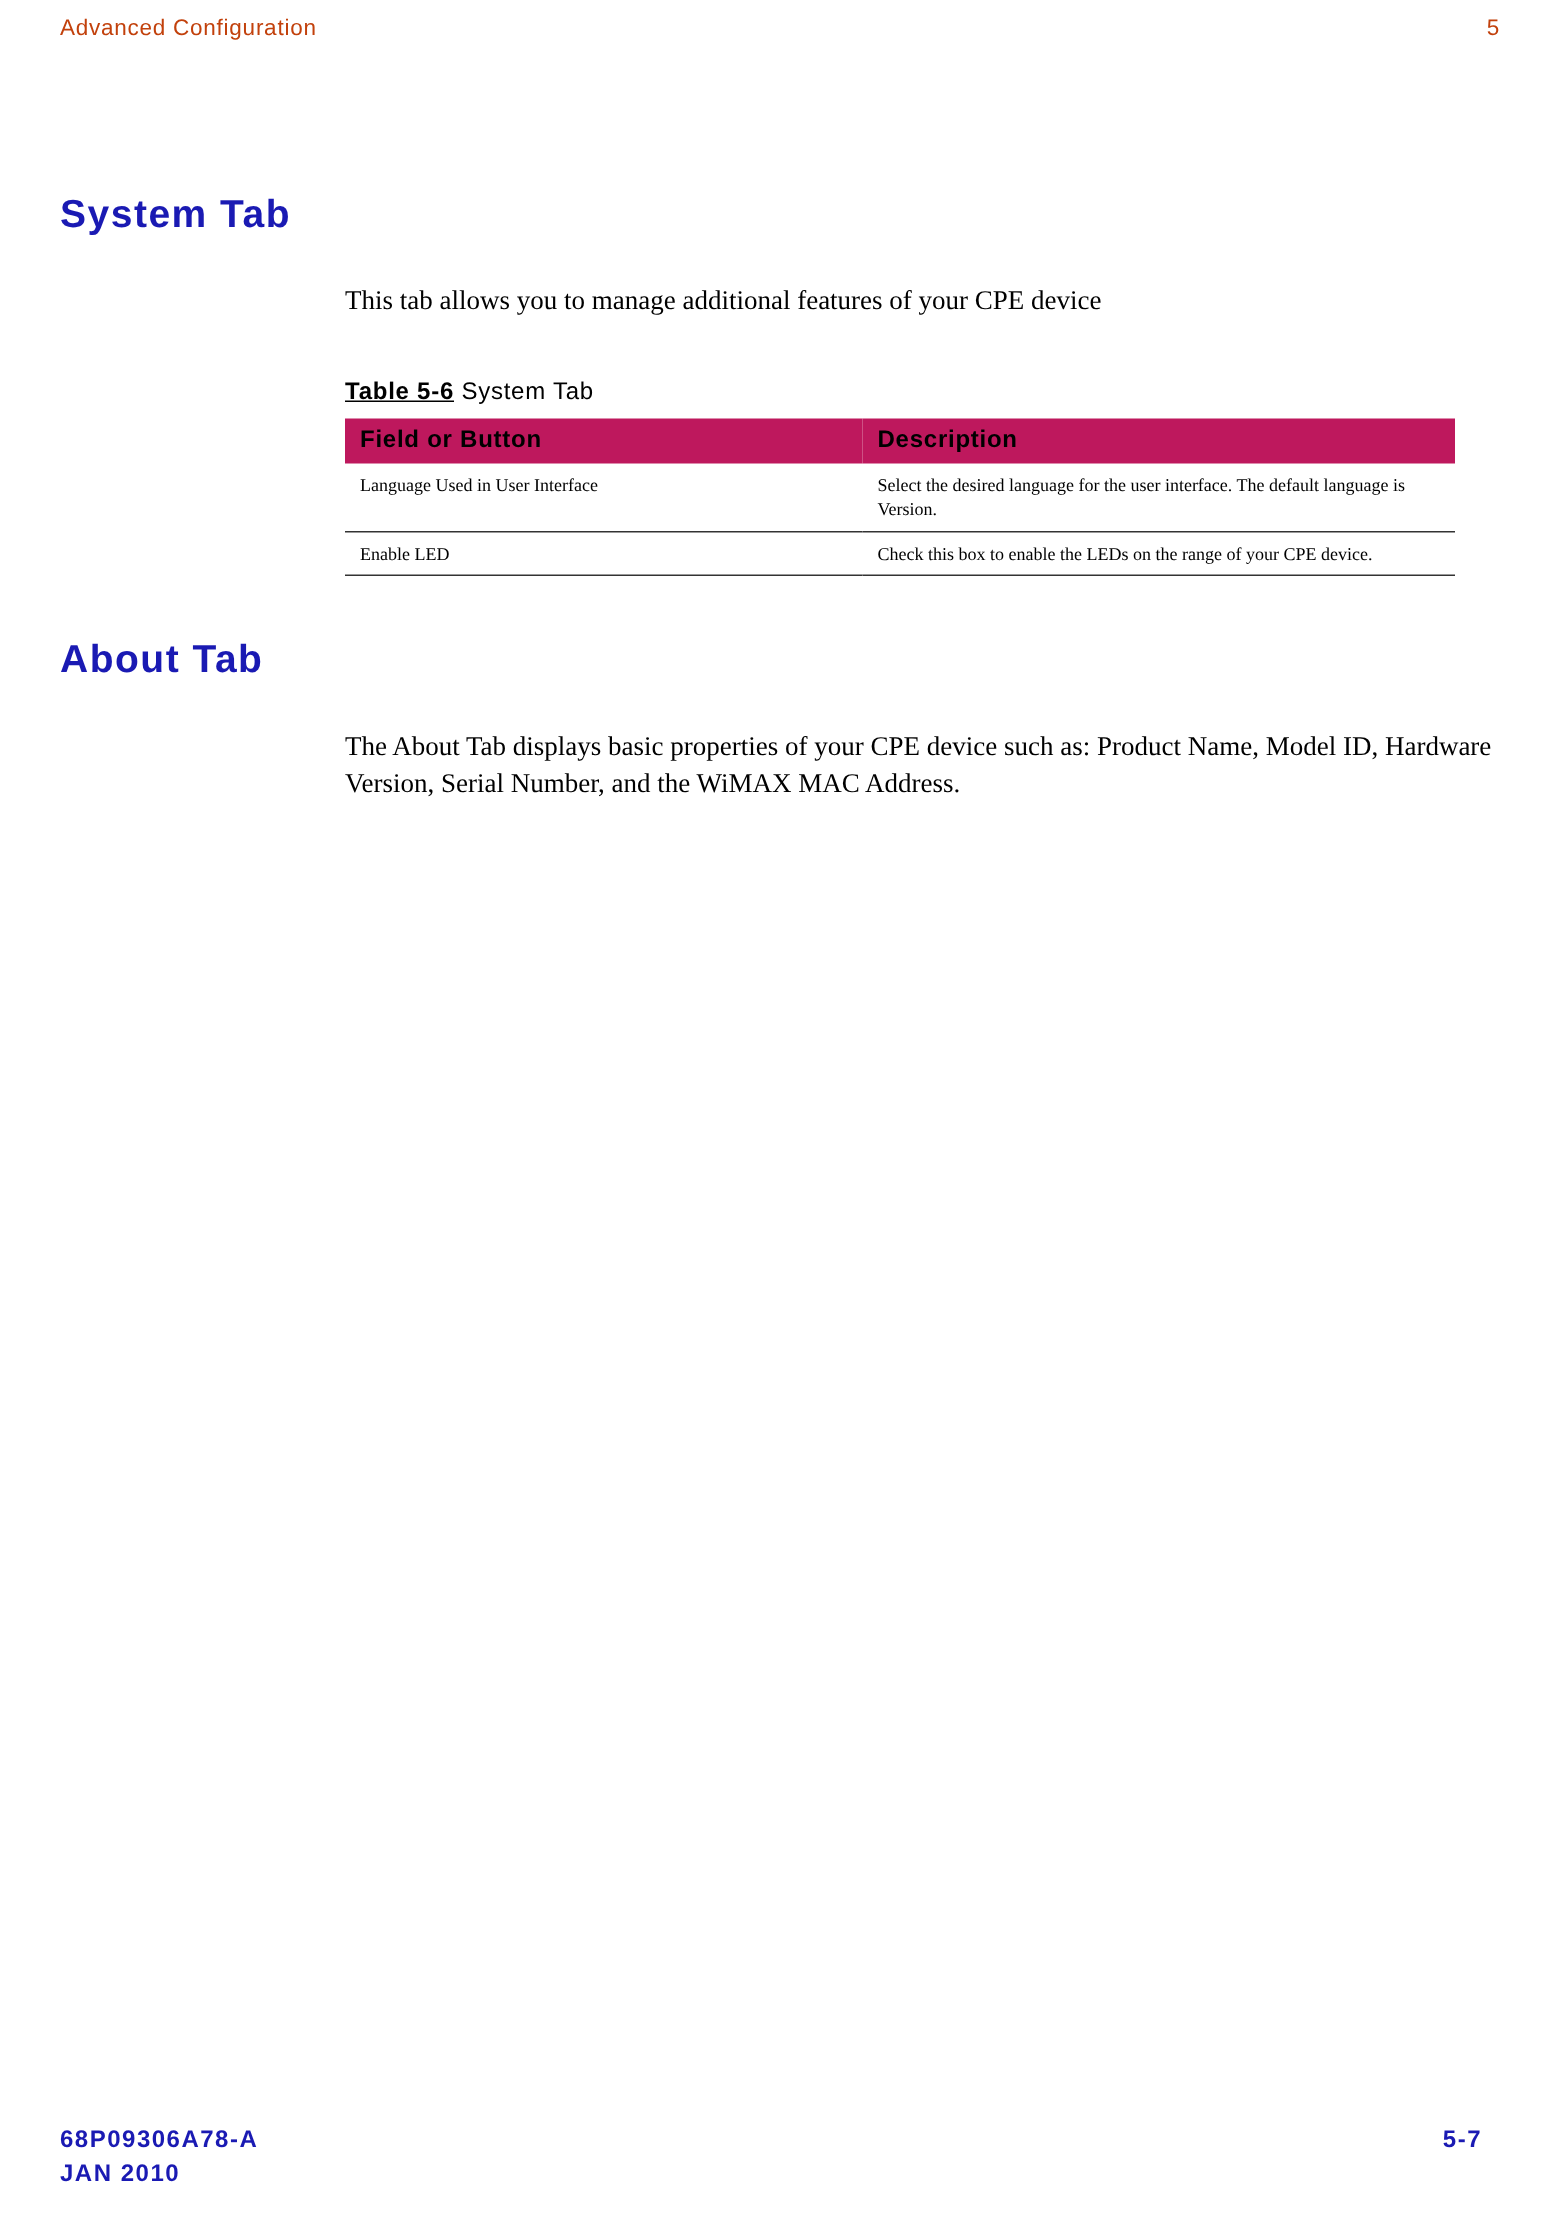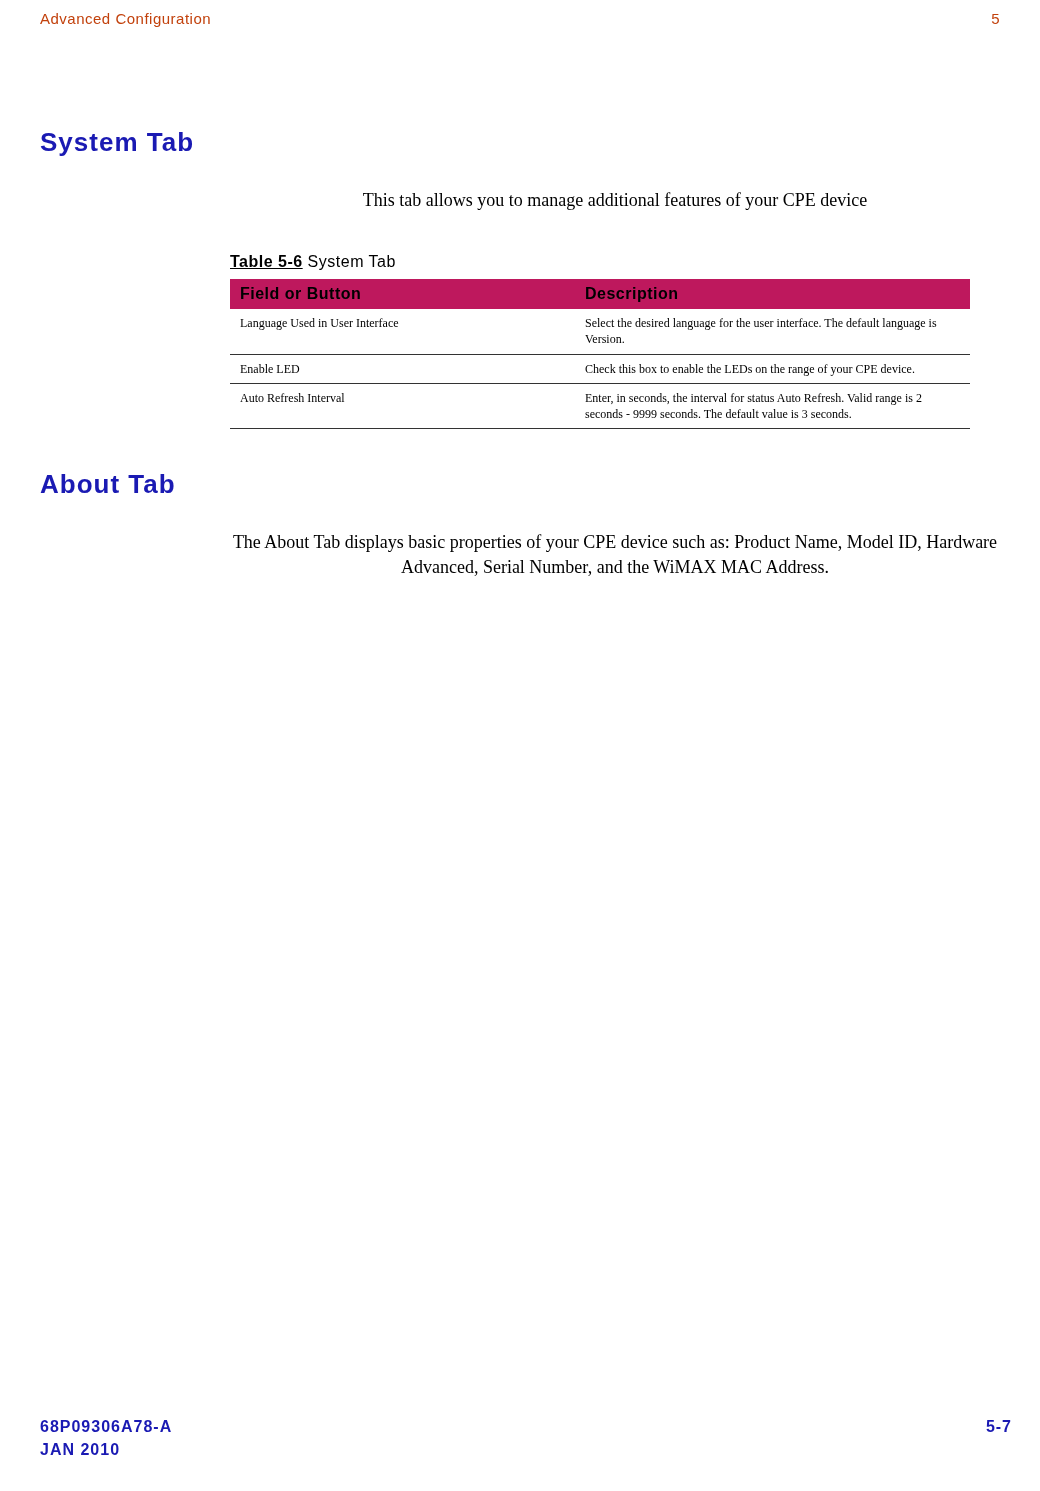--- a/index.html
+++ b/index.html
@@ -32,21 +32,20 @@
       color: #1a1ab3;
       letter-spacing: 1px;
       margin-bottom: 30px;
     }
     .body-text {
       font-family: Georgia, 'Times New Roman', serif;
       font-size: 18px;
       margin-left: 190px;
       margin-bottom: 40px;
       line-height: 1.4;
-      text-align: center;
     }
     .table-caption {
       font-family: Verdana, Arial, sans-serif;
       font-size: 16px;
       margin-left: 190px;
       margin-bottom: 8px;
       letter-spacing: 0.5px;
     }
     .table-caption .bold {
       font-weight: bold;
@@ -75,21 +74,21 @@
       border-bottom: 1px solid #333;
       line-height: 1.35;
     }
     td:first-child {
       width: 345px;
     }
     .footer-row {
       position: absolute;
       bottom: 30px;
       left: 40px;
-      right: 28px;
+      right: 52px;
       display: flex;
       justify-content: space-between;
       font-family: Verdana, Arial, sans-serif;
       font-size: 16px;
       font-weight: bold;
       color: #1a1ab3;
       letter-spacing: 1px;
       line-height: 1.4;
     }
   </style>
@@ -117,29 +116,25 @@
   </thead>
   <tbody>
     <tr>
       <td>Language Used in User Interface</td>
       <td>Select the desired language for the user interface. The default language is Version.</td>
     </tr>
     <tr>
       <td>Enable LED</td>
       <td>Check this box to enable the LEDs on the range of your CPE device.</td>
     </tr>
-    <tr>
-      <td>Auto Refresh Interval</td>
-      <td>Enter, in seconds, the interval for status Auto Refresh. Valid range is 2 seconds - 9999 seconds. The default value is 3 seconds.</td>
-    </tr>
   </tbody>
 </table>
 
 <h2 class="section-heading">About Tab</h2>
-<p class="body-text">The About Tab displays basic properties of your CPE device such as: Product Name, Model ID, Hardware Advanced, Serial Number, and the WiMAX MAC Address.</p>
+<p class="body-text">The About Tab displays basic properties of your CPE device such as: Product Name, Model ID, Hardware Version, Serial Number, and the WiMAX MAC Address.</p>
 
 <div class="footer-row">
   <div>
     <div>68P09306A78-A</div>
     <div>JAN 2010</div>
   </div>
   <div>5-7</div>
 </div>
 
 </body></html>

